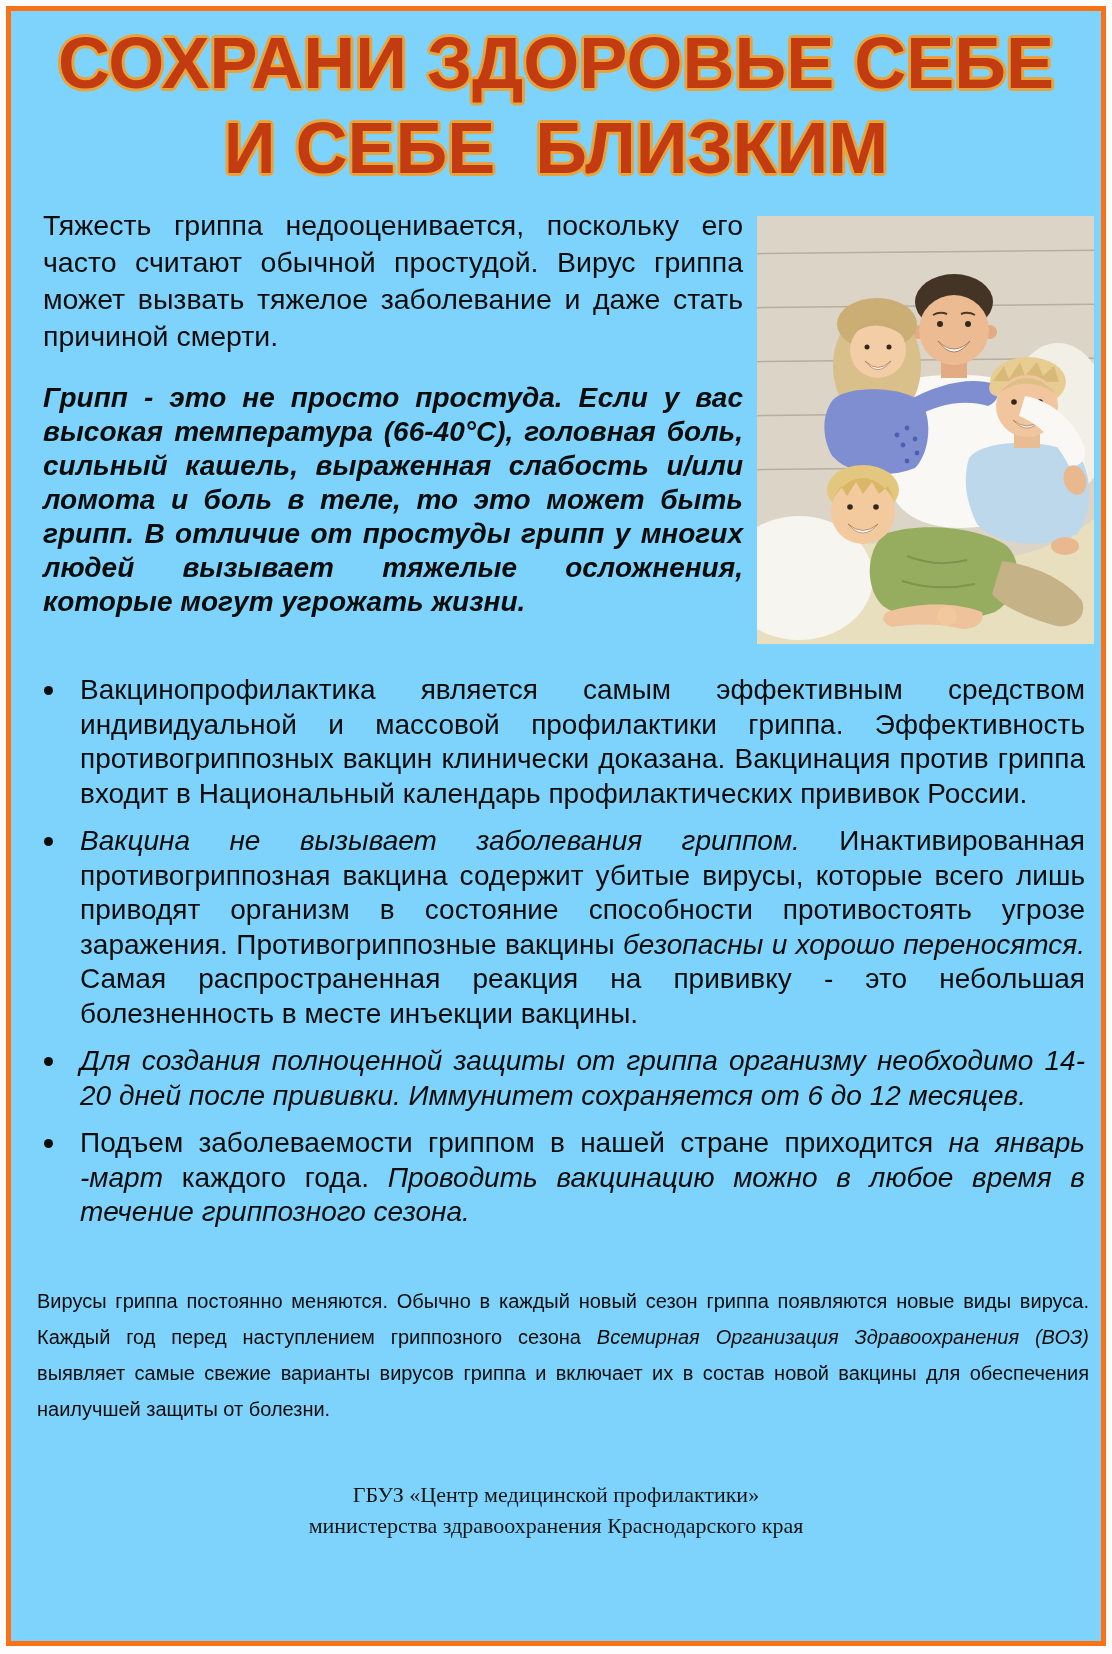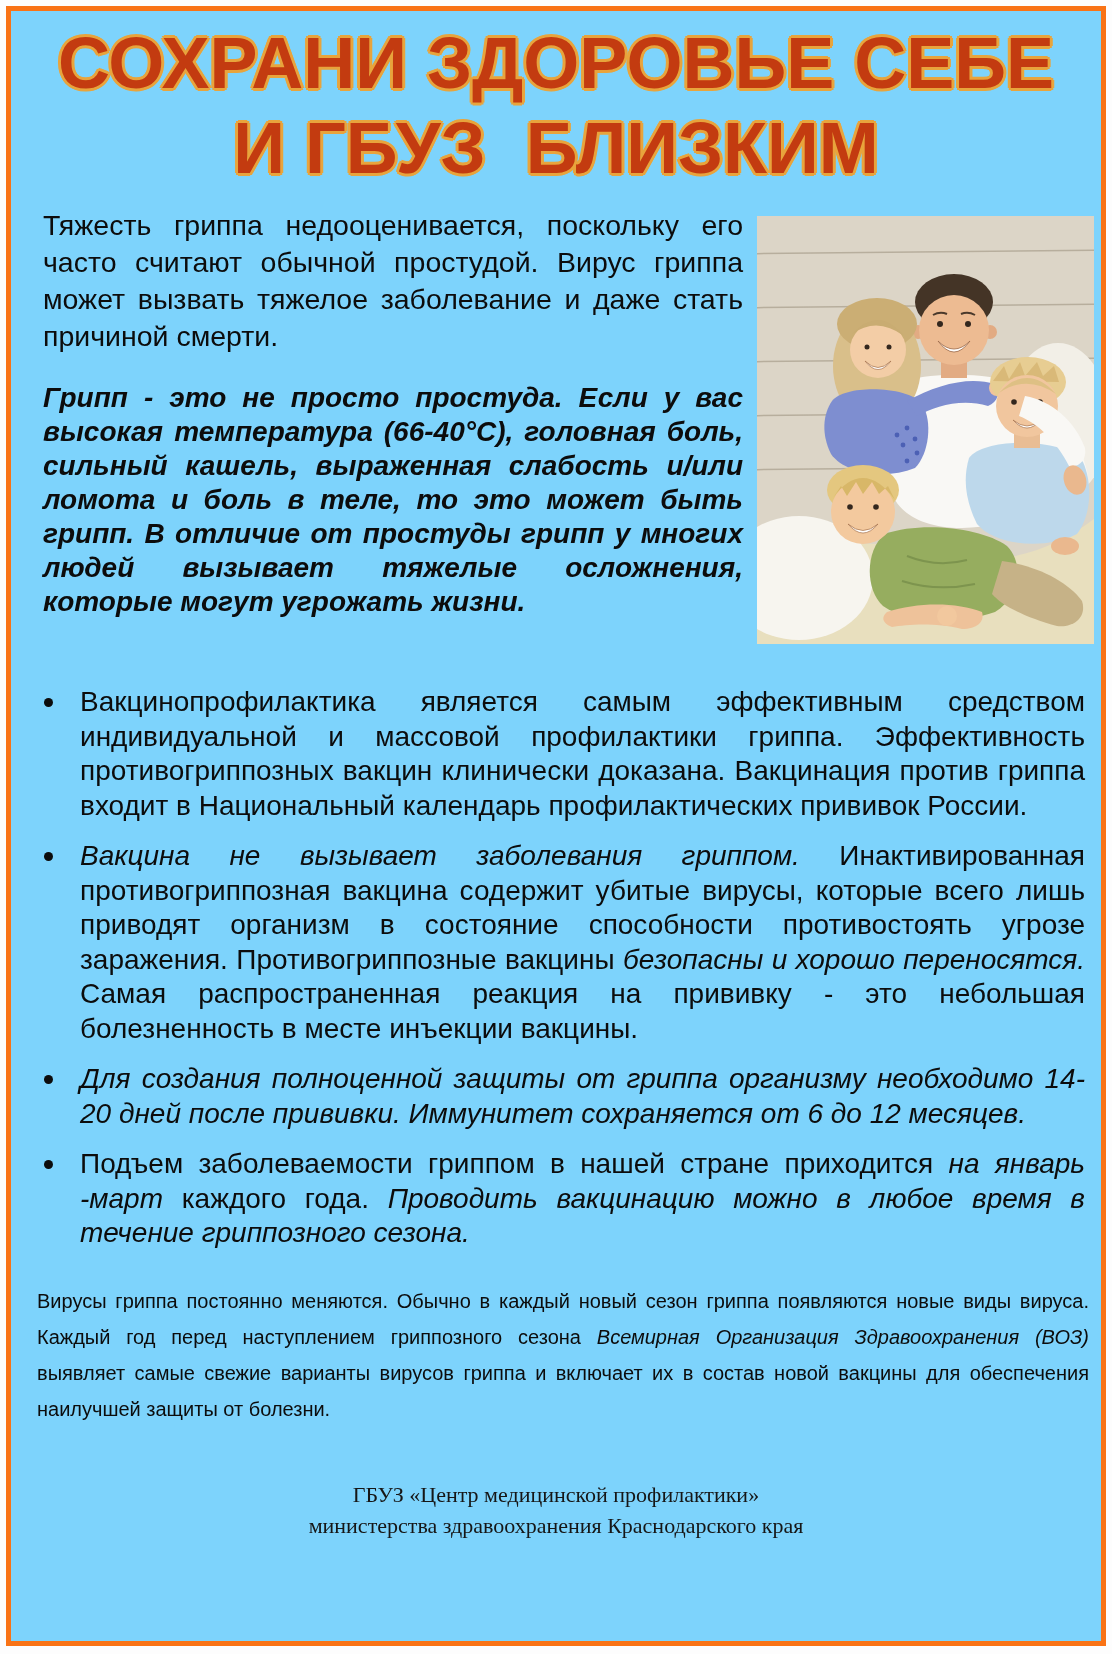--- a/index.html
+++ b/index.html
@@ -52,21 +52,21 @@
     position: absolute; top: 205px; left: 746px;
     width: 337px; height: 428px; margin: 0;
   }
   .photo svg { display: block; }
   .bullets {
     position: absolute; top: 658px; left: 32px; width: 1042px;
     list-style: none; margin: 0; padding: 0;
   }
   .bullets li {
     position: relative;
-    margin: 16px 0 13px 37px;
+    margin: 4px 0 13px 37px;
     font-size: 28px; line-height: 34.5px;
     text-align: justify;
     color: #0c0c0c;
   }
   .bullets li::before {
     content: "";
     position: absolute; left: -36px; top: 13px;
     width: 9px; height: 9px; border-radius: 50%;
     background: #0c0c0c;
   }
@@ -87,21 +87,21 @@
   .st-italic { font-style: italic; }
   .st-bold-italic { font-style: italic; font-weight: normal; }
 </style>
 </head>
 <body>
 
 <div class="poster">
 
   <header class="title-block">
     <div class="title-line">СОХРАНИ ЗДОРОВЬЕ СЕБЕ</div>
-    <div class="title-line">И ГБУЗ  БЛИЗКИМ</div>
+    <div class="title-line">И СЕБЕ  БЛИЗКИМ</div>
   </header>
 
   <section class="intro">
     <p class="lead">Тяжесть гриппа недооценивается, поскольку его часто считают обычной простудой. Вирус гриппа может вызвать тяжелое заболевание и даже стать причиной смерти.</p>
     <p class="flu-warning">Грипп - это не просто простуда. Если у вас высокая температура (66-40°С), головная боль, сильный кашель, выраженная слабость и/или ломота и боль в теле, то это может быть грипп. В отличие от простуды грипп у многих людей вызывает тяжелые осложнения, которые могут угрожать жизни.</p>
   </section>
 
   <figure class="photo">
     <svg viewBox="0 0 337 428" width="337" height="428" xmlns="http://www.w3.org/2000/svg">
 

